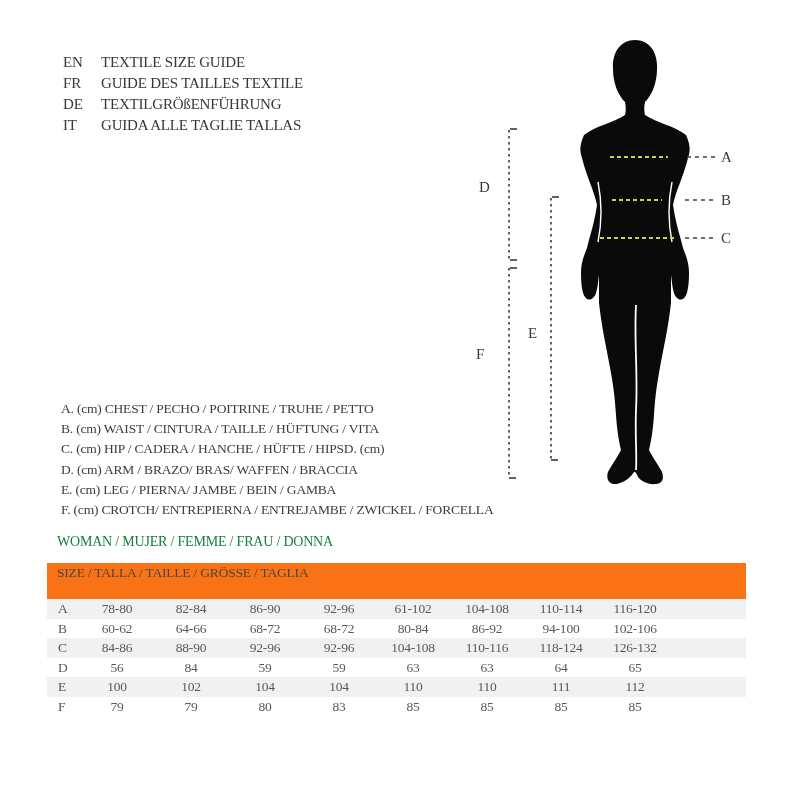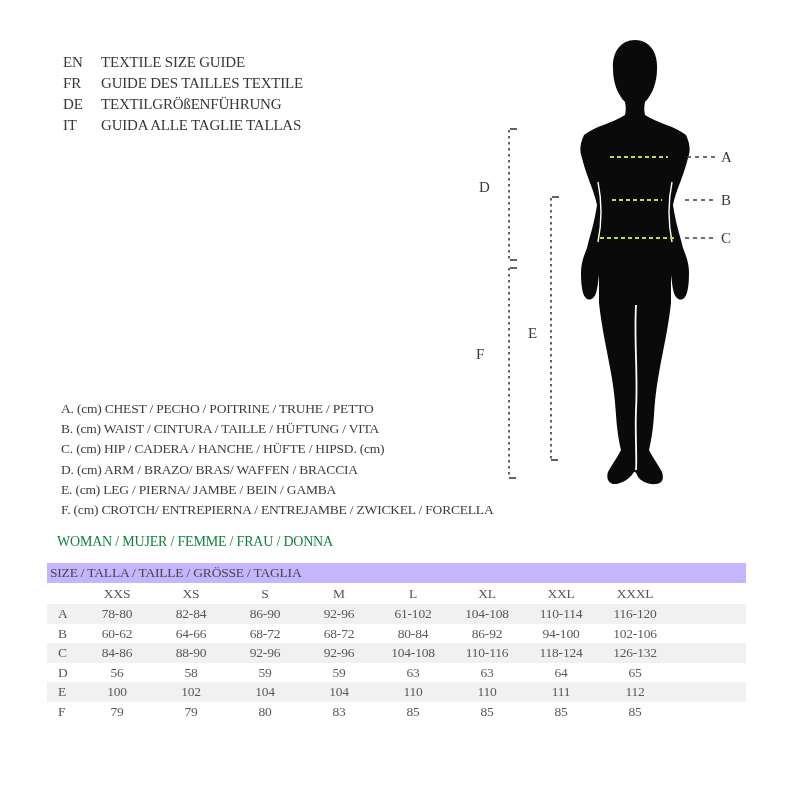--- a/index.html
+++ b/index.html
@@ -25,22 +25,22 @@
   .ml-f { left:476px; top:346px; }
 
   
   .legend-block { position:absolute; left:61px; top:399px; }
   .legend-row { height:20.2px; line-height:20.2px; font-size:13.5px; color:#3c3c3c; }
 
   
   .gender-title { position:absolute; left:57px; top:534px; font-size:14px; color:#15803d; }
   .size-table { position:absolute; left:47px; top:563px; width:699px; }
   .band {
-    height:20px; line-height:20px; background:#c4b5fd;
-    padding-left:3px; font-size:13.5px; color:#464646;
+    height:36px; line-height:20px; background:#f97316;
+    padding-left:10px; font-size:13.5px; color:#464646;
   }
   .trow {
     display:grid; grid-template-columns:33px repeat(8,74px) 1fr;
     height:19.5px; line-height:19.5px; font-size:13.5px; color:#595959;
   }
   .trow.cols-row { height:21px; line-height:21px; color:#565656; }
   .trow .cell { text-align:center; }
   .trow .rowlabel { text-align:left; padding-left:11px; color:#555555; }
   .trow.stripe { background:#f1f1f1; }
 </style>
@@ -145,32 +145,20 @@
     <div class="legend-row">D. (cm) ARM / BRAZO/ BRAS/ WAFFEN / BRACCIA</div>
     <div class="legend-row">E. (cm) LEG / PIERNA/ JAMBE / BEIN / GAMBA</div>
     <div class="legend-row">F. (cm) CROTCH/ ENTREPIERNA / ENTREJAMBE / ZWICKEL / FORCELLA</div>
   </div>
 
   <div class="gender-title">WOMAN / MUJER / FEMME / FRAU / DONNA</div>
 
   <div class="size-table">
     <div class="band">SIZE / TALLA / TAILLE / GRÖSSE / TAGLIA</div>
 
-    <div class="trow cols-row">
-      <div class="cell rowlabel"></div>
-      <div class="cell">XXS</div>
-      <div class="cell">XS</div>
-      <div class="cell">S</div>
-      <div class="cell">M</div>
-      <div class="cell">L</div>
-      <div class="cell">XL</div>
-      <div class="cell">XXL</div>
-      <div class="cell">XXXL</div>
-      <div class="cell"></div>
-    </div>
 
     <div class="trow stripe">
       <div class="cell rowlabel">A</div>
       <div class="cell">78-80</div>
       <div class="cell">82-84</div>
       <div class="cell">86-90</div>
       <div class="cell">92-96</div>
       <div class="cell">61-102</div>
       <div class="cell">104-108</div>
       <div class="cell">110-114</div>
@@ -200,21 +188,21 @@
       <div class="cell">104-108</div>
       <div class="cell">110-116</div>
       <div class="cell">118-124</div>
       <div class="cell">126-132</div>
       <div class="cell"></div>
     </div>
 
     <div class="trow">
       <div class="cell rowlabel">D</div>
       <div class="cell">56</div>
-      <div class="cell">58</div>
+      <div class="cell">84</div>
       <div class="cell">59</div>
       <div class="cell">59</div>
       <div class="cell">63</div>
       <div class="cell">63</div>
       <div class="cell">64</div>
       <div class="cell">65</div>
       <div class="cell"></div>
     </div>
 
     <div class="trow stripe">

